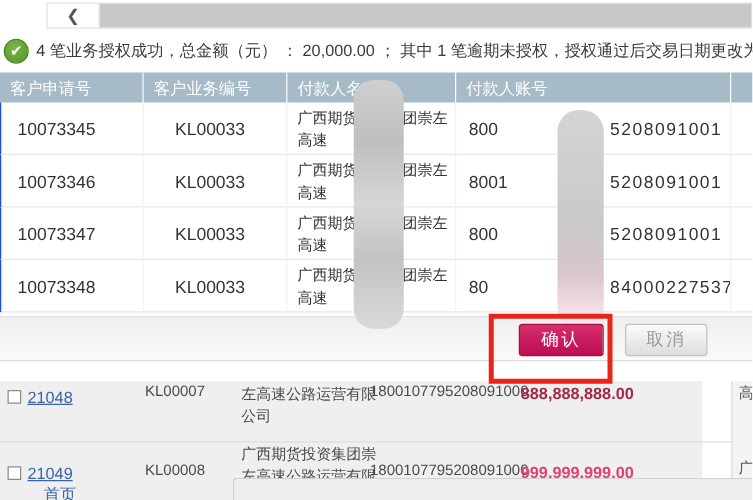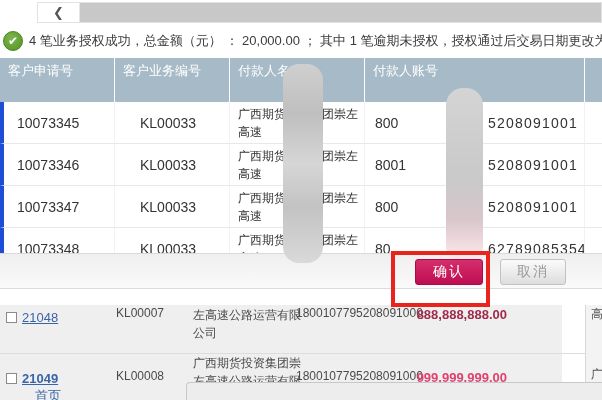--- a/index.html
+++ b/index.html
@@ -18,27 +18,27 @@
   .msg { position:absolute; left:3px; top:31px; display:flex; align-items:center; white-space:nowrap; }
   .check-icon { width:20px; height:20px; border-radius:50%;
                 background:radial-gradient(circle at 40% 35%, #7db54d, #5f9e31 70%, #4f8c28);
                 border:1px solid #4a831f; color:#fff; font-size:12px; font-weight:bold;
                 display:flex; align-items:center; justify-content:center; }
   .msg-text { margin-left:6px; font-size:13px; color:#3a3a3a; }
 
   
   .tbl { position:absolute; left:0; top:58px; width:602px; }
   .tr { display:grid; grid-template-columns:115px 115px 135px 220px 19px; }
-  .th { background:#a6bac7; color:#fff; font-size:13px; height:44px; line-height:26px;
+  .th { background:#a6bac7; color:#fff; font-size:13px; height:24px; line-height:26px;
         padding-left:8px; border-right:1px solid #fff; overflow:hidden; white-space:nowrap; }
   .th:last-child { border-right:none; }
   .td { height:42px; border-bottom:1px solid #e8e8e8; border-right:1px solid #f2f2f2;
         font-size:14px; color:#333; display:flex; align-items:center; overflow:hidden; }
   .td:last-child { border-right:none; }
-  .td.c1 { padding-left:13px; border-left:4px solid #1d4ed8;text-align:center; }
+  .td.c1 { padding-left:13px; border-left:1px solid #1d4ed8;text-align:center; }
   .td.c2 { padding-left:25px; }
   .td.c3 { padding-left:8px; font-size:12px; line-height:18px; display:block; padding-top:3px; }
   .td.c4 { padding-left:10px; position:relative;align-items:center; }
   .acct-suffix { position:absolute; left:123px; top:0; height:56px; line-height:42px; letter-spacing:1.2px; }
   .tbl-bottom { position:absolute; left:0; top:253px; width:602px; height:1px; background:#d9d9d9; }
 
   
   .blur-a { position:absolute; left:283px; top:64px; width:40px; height:199px; z-index:5;
             border-radius:16px;
             background:linear-gradient(180deg,#cfcfcf 0%,#bfbfbf 25%,#d6d6d6 50%,#c3c3c3 72%,#d9d9d9 100%); }
@@ -89,21 +89,21 @@
     <div class="checkbox" style="left:6px; top:7px;"></div>
     <a class="bg-link" style="left:22px; top:5px;">21048</a>
     <div class="bg-txt" style="left:116px; top:1px;">KL00007</div>
     <div class="bg-txt bg-name" style="left:193px; top:1px;">左高速公路运营有限</div>
     <div class="bg-txt bg-name" style="left:193px; top:19px;">公司</div>
     <div class="bg-txt" style="left:296px; top:1px;">1800107795208091000</div>
     <div class="bg-amount amt-dark" style="top:2px;">888,888,888.00</div>
     <div class="bg-txt" style="left:591px; top:1px; color:#555;">高</div>
 
     <div class="checkbox" style="left:6px; top:68px;"></div>
-    <a class="bg-link" style="left:22px; top:66px;font-weight:bold;">21049</a>
+    <a class="bg-link" style="left:22px; top:66px;">21049</a>
     <div class="bg-txt" style="left:116px; top:64px;text-align:center;">KL00008</div>
     <div class="bg-txt bg-name" style="left:193px; top:49px;">广西期货投资集团崇</div>
     <div class="bg-txt bg-name" style="left:193px; top:67px;">左高速公路运营有限</div>
     <div class="bg-txt" style="left:296px; top:64px;">1800107795208091000</div>
     <div class="bg-amount amt-bright" style="top:65px;">999,999,999.00</div>
     <div class="bg-txt" style="left:591px; top:61px; color:#555;">广</div>
 
     <a class="bg-link" style="left:35px; top:82px;">首页</a>
     <div class="panel"></div>
   </div>
@@ -173,21 +173,21 @@
 
     <div class="tr">
       <div class="td c1">10073348</div>
       <div class="td c2">KL00033</div>
       <div class="td c3">
         <div>广西期货投资集团崇左高速</div>
         <div>公路运营有限公司</div>
       </div>
       <div class="td c4">
         <span>80</span>
-        <span class="acct-suffix">62789085354</span>
+        <span class="acct-suffix">84000227537</span>
       </div>
       <div class="td"></div>
     </div>
   </div>
   <div class="tbl-bottom"></div>
 
   <div class="blur-a"></div>
   <div class="blur-b"></div>
 
   <div class="footer"></div>

